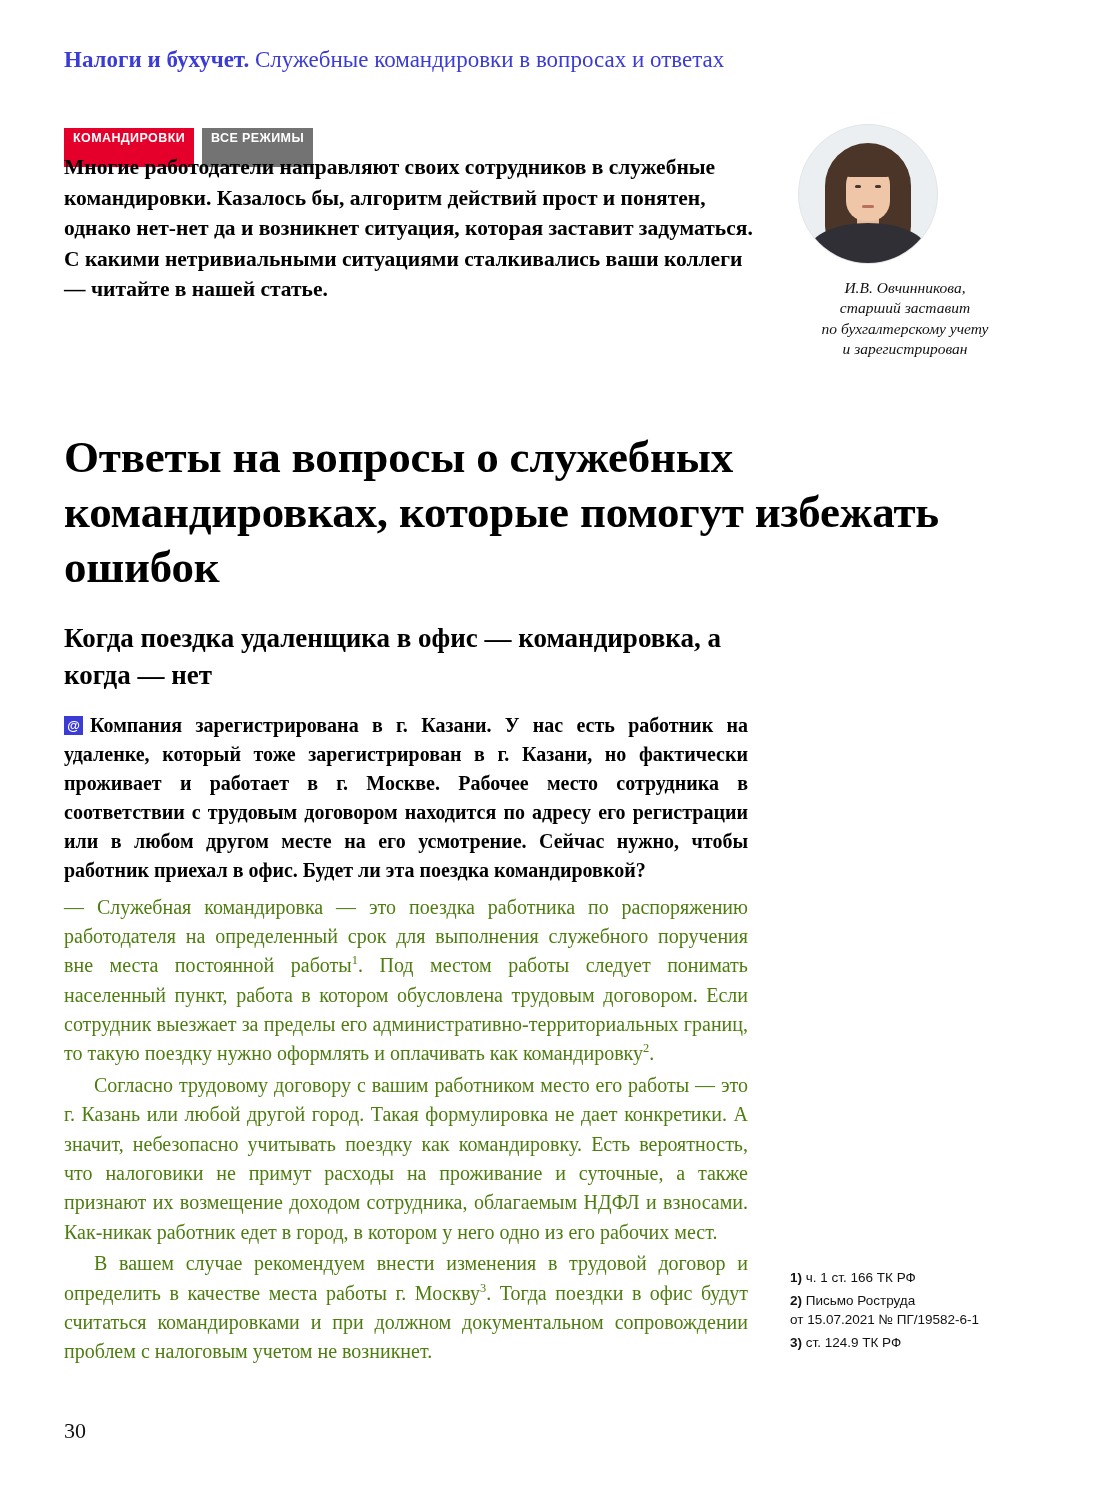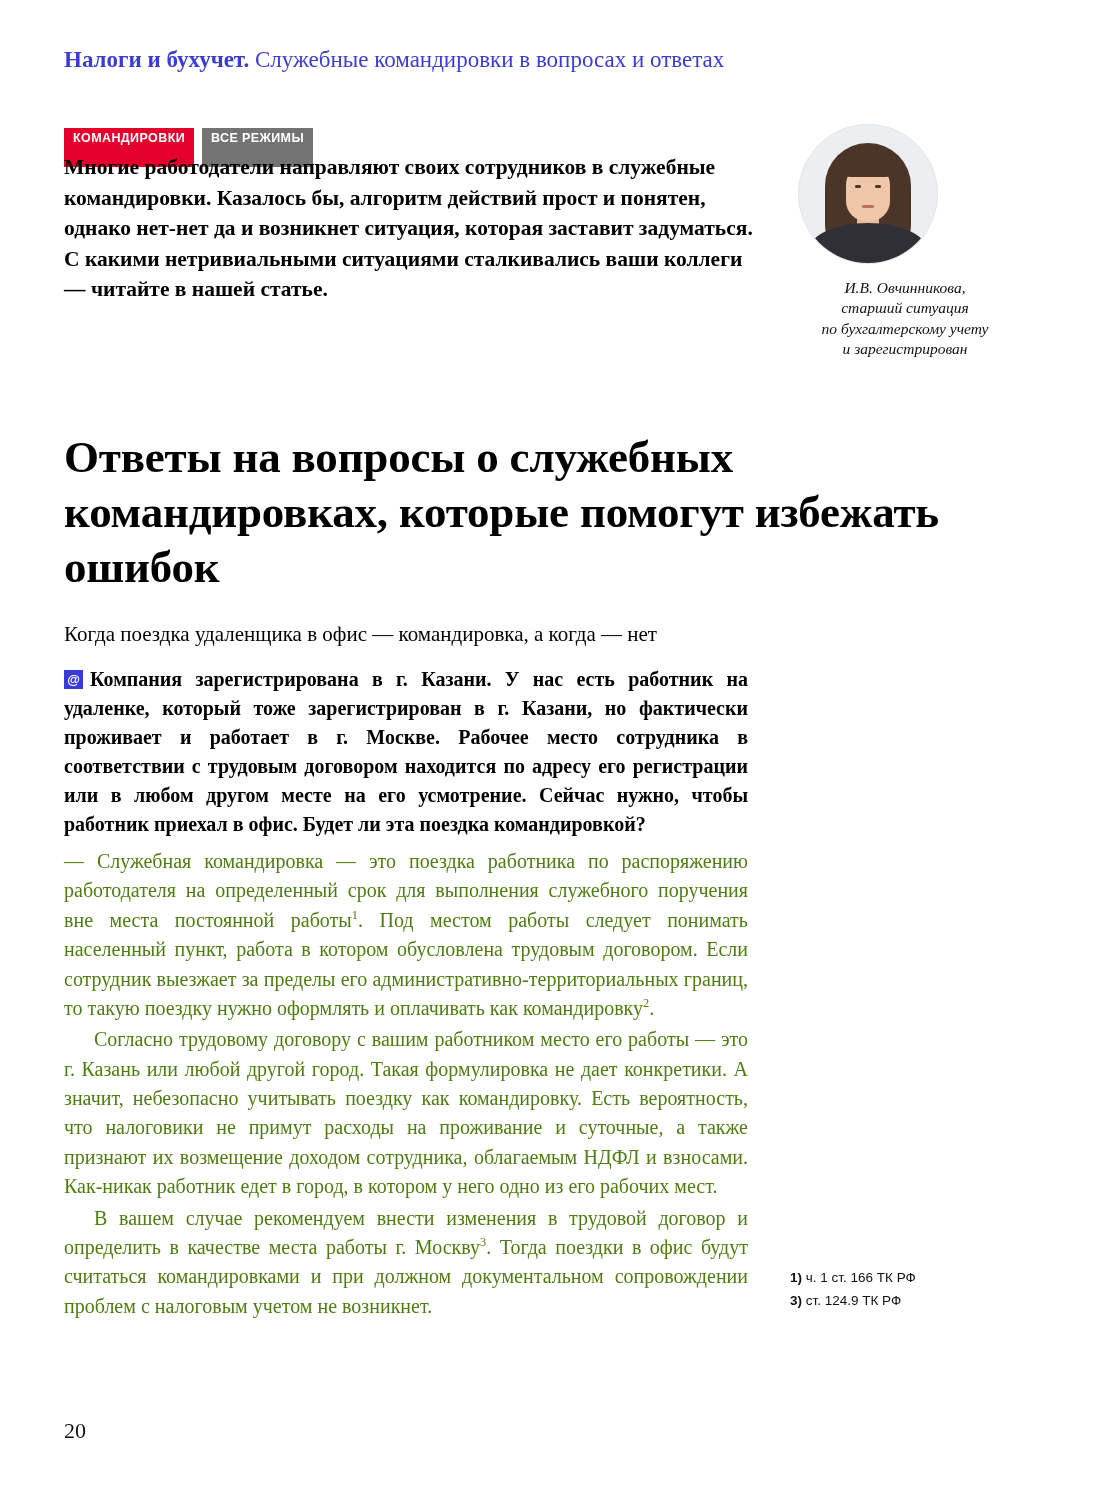--- a/index.html
+++ b/index.html
@@ -182,22 +182,22 @@
 
   
   .column {
     position: absolute;
     left: 64px;
     top: 620px;
     width: 684px;
   }
   .subhead {
     font-family: "Liberation Serif", serif;
-    font-weight: normal;
-    font-size: 21px;
+    font-weight: bold;
+    font-size: 27px;
     line-height: 1.38;
     margin: 0 0 16px 0;
     color: #000000;
   }
   .question {
     font-family: "Liberation Serif", serif;
     font-weight: bold;
     font-size: 20px;
     line-height: 1.45;
     text-align: justify;
@@ -276,21 +276,21 @@
       <div class="neck"></div>
       <div class="shoulders"></div>
       <div class="face"></div>
       <div class="fringe"></div>
       <div class="eye l"></div>
       <div class="eye r"></div>
       <div class="mouth"></div>
     </div>
     <div class="author-lines">
       <div>И.В. Овчинникова,</div>
-      <div>старший ситуация</div>
+      <div>старший заставит</div>
       <div>по бухгалтерскому учету</div>
       <div>и зарегистрирован</div>
     </div>
   </div>
 
   <h1 class="headline">Ответы на вопросы о служебных командировках, которые помогут избежать ошибок</h1>
 
   <div class="column">
     <h2 class="subhead">Когда поездка удаленщика в офис — командировка, а когда — нет</h2>
 
@@ -307,19 +307,23 @@
     <p class="body indent">
       <span>В вашем случае рекомендуем внести изменения в трудовой договор и определить в качестве места работы г. Москву</span><sup>3</sup><span>. Тогда поездки в офис будут считаться командировками и при должном документальном сопровождении проблем с налоговым учетом не возникнет.</span>
     </p>
   </div>
 
   <div class="footnotes">
     <div class="fn">
       <b>1)</b><span> ч. 1 ст. 166 ТК РФ</span>
     </div>
     <div class="fn">
+      <b>2)</b><span> Письмо Роструда</span>
+      <div>от 15.07.2021 № ПГ/19582-6-1</div>
+    </div>
+    <div class="fn">
       <b>3)</b><span> ст. 124.9 ТК РФ</span>
     </div>
   </div>
 
-  <div class="page-number">20</div>
+  <div class="page-number">30</div>
 
 </div>
 
 </body></html>

